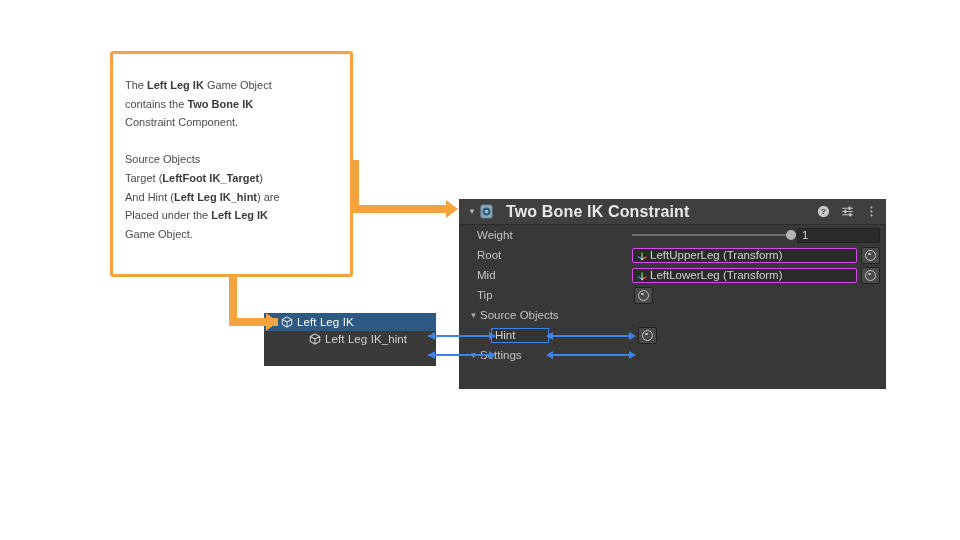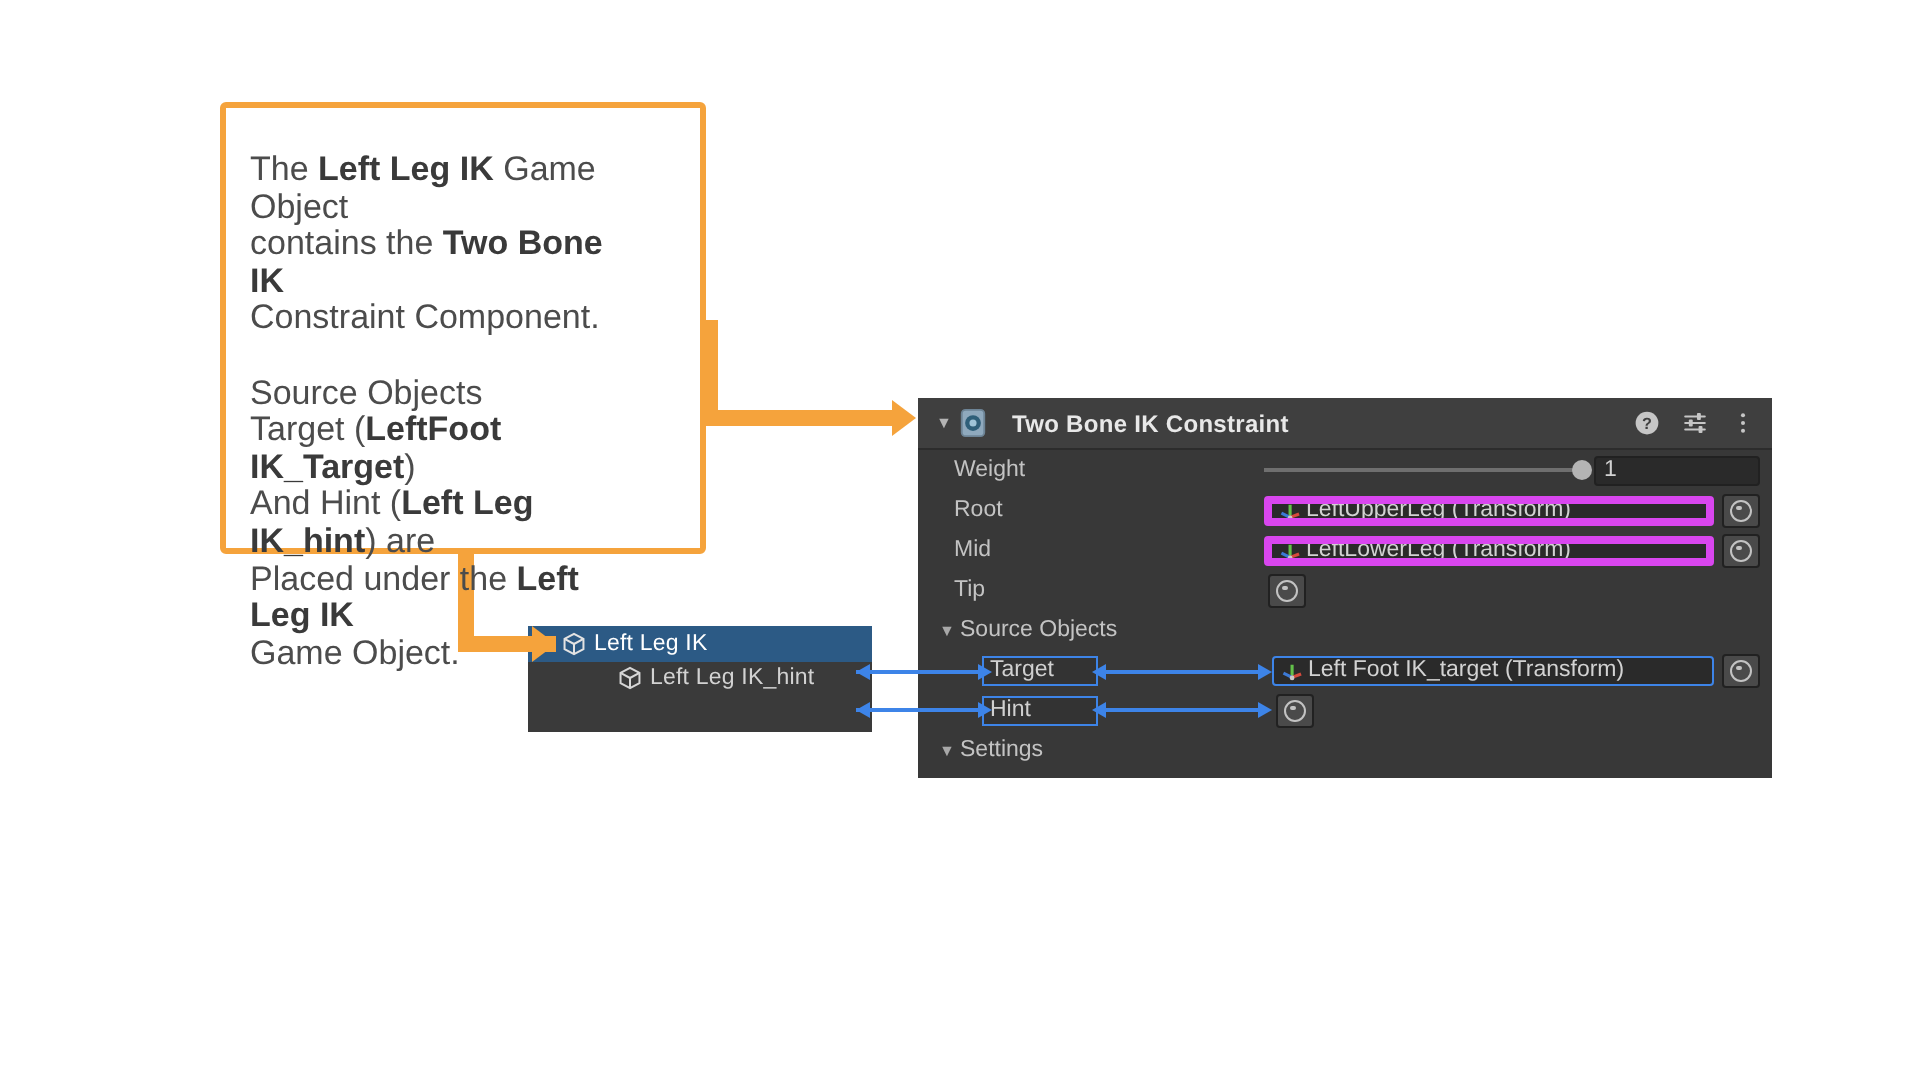--- a/index.html
+++ b/index.html
@@ -26,21 +26,21 @@
     background: #ffffff;
     border: 3px solid #f5a33c;
     border-radius: 3px;
     z-index: 6;
   }
   #callout-text {
     position: absolute;
     left: 12px;
     top: 22px;
     right: 28px;
-    font-size: 17px;
+    font-size: 11px;
     line-height: 18.6px;
     color: #4c4c4c;
     white-space: pre-wrap;
   }
   #callout-text b { color: #3a3a3a; font-weight: bold; }
 
   
   .ln { position: absolute; background: #f5a33c; z-index: 5; }
 
   
@@ -137,21 +137,21 @@
     padding: 0 8px 0 6px;
     position: relative;
   }
   #insp-header-tri {
     font-size: 8px; color: #b4b4b4; width: 14px; text-align: center;
   }
   #insp-comp-icon {
     width: 15px; height: 15px; margin-right: 12px; flex: 0 0 15px;
   }
   #insp-title {
-    font-size: 12px; font-weight: bold; color: #e8e8e8; letter-spacing: 0.15px;
+    font-size: 16px; font-weight: bold; color: #e8e8e8; letter-spacing: 0.15px;
   }
   #insp-header-icons {
     margin-left: auto; display: flex; align-items: center; gap: 11px;
   }
   .hdr-ico { width: 13px; height: 13px; display: block; }
 
   .row {
     height: 20px;
     display: flex;
     align-items: center;
@@ -161,21 +161,21 @@
   .row-label {
     width: 155px;
     flex: 0 0 155px;
     color: #c3c3c3;
     font-size: 11.5px;
   }
   .field {
     flex: 1;
     height: 15px;
     background: #2a2a2a;
-    border: 4px solid #d946ef;
+    border: 1px solid #d946ef;
     border-radius: 2px;
     display: flex;
     align-items: center;
     padding-left: 3px;
     box-sizing: border-box;
     margin-right: 2px;
     color: #d2d2d2;
     font-size: 11.5px;
     white-space: nowrap;
     overflow: hidden;
@@ -400,37 +400,20 @@
     <span class="picker">
         <span class="picker-dot"></span>
       </span>
   </div>
 
   <div class="foldout">
     <span class="fold-tri">▼</span>
     <span>Source Objects</span>
   </div>
 
-  <div class="row src-row">
-    <span class="src-namebox">Target</span>
-    <span class="field highlight">
-      <span class="axis-ico">
-        <svg viewBox="0 0 14 12" width="13" height="11">
-          <line x1="6.5" y1="9.5" x2="6.5" y2="2.6" stroke="#63c14a" stroke-width="1.7"></line>
-          <line x1="6.5" y1="9.5" x2="1.8" y2="7.2" stroke="#3d7ad6" stroke-width="1.7"></line>
-          <line x1="6.5" y1="9.5" x2="11.4" y2="7.6" stroke="#d64a3d" stroke-width="1.7"></line>
-          <circle cx="6.5" cy="9.8" r="1.3" fill="#c9c9c9"></circle>
-        </svg>
-      </span>
-      <span>Left Foot IK_target (Transform)</span>
-    </span>
-    <span class="picker">
-        <span class="picker-dot"></span>
-      </span>
-  </div>
 
   <div class="row src-row">
     <span class="src-namebox">Hint</span>
     <span class="picker">
         <span class="picker-dot"></span>
       </span>
   </div>
 
   <div class="foldout">
     <span class="fold-tri">▼</span>

